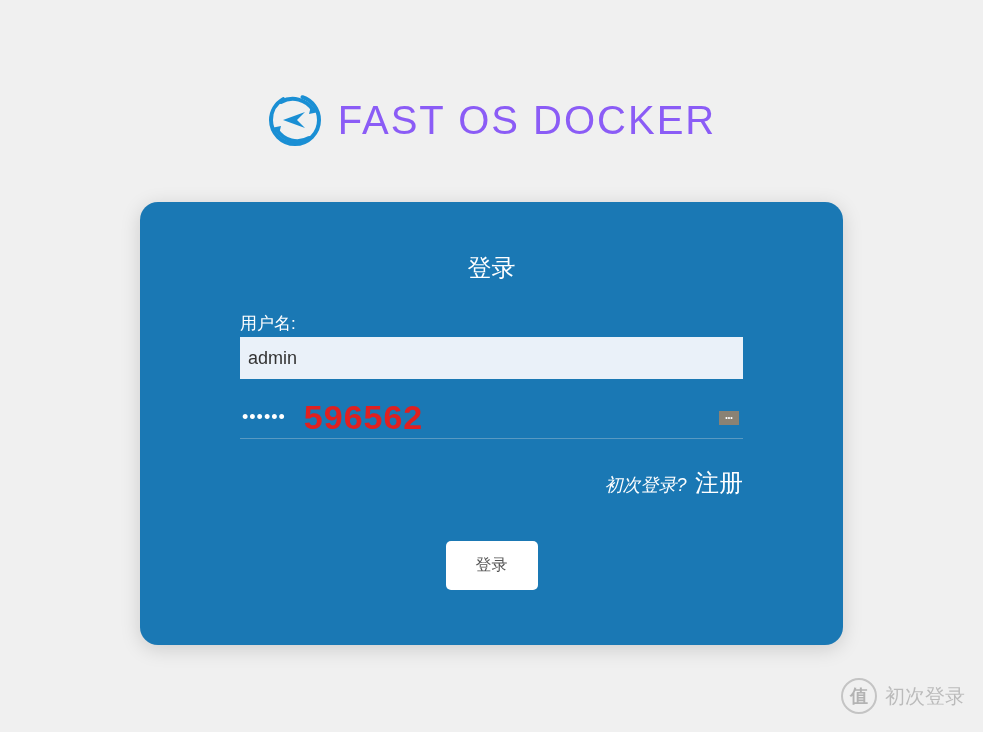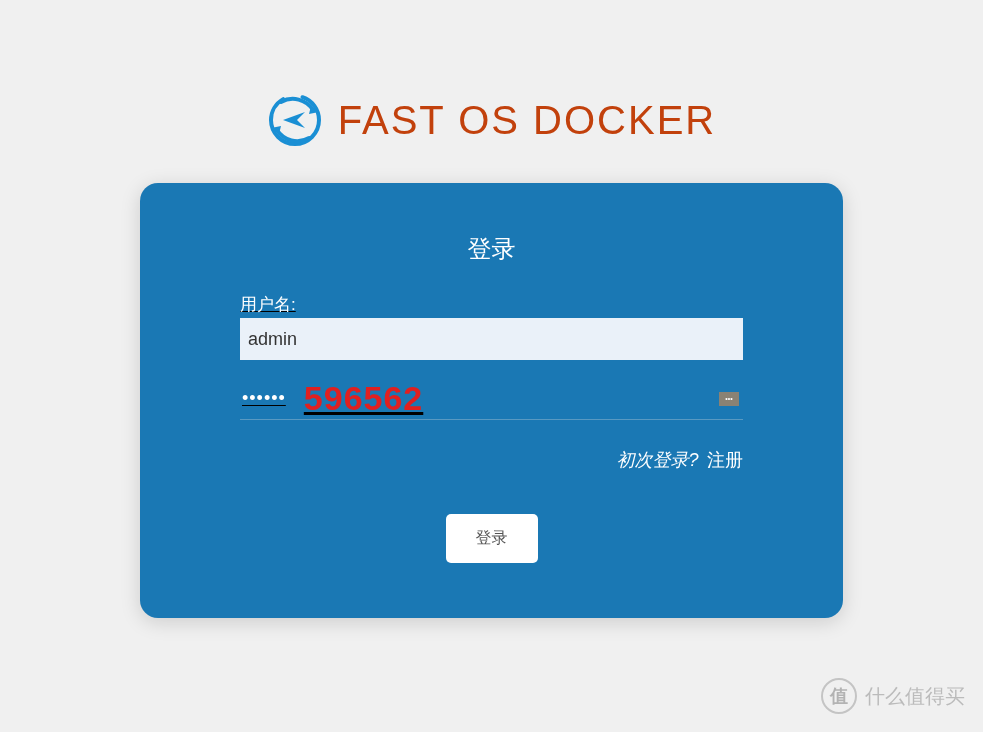--- a/index.html
+++ b/index.html
@@ -27,41 +27,40 @@
       height: 56px;
       position: relative;
     }
     .logo-icon svg {
       width: 100%;
       height: 100%;
     }
     .app-title {
       font-size: 40px;
       font-weight: 400;
-      color: #c2410c;
+      color: #8b5cf6;
       letter-spacing: 2px;
     }
     .login-card {
       width: 703px;
-      margin: 35px auto 0;
+      margin: 54px auto 0;
       background: #1a78b4;
       border-radius: 18px;
       padding: 50px 100px 55px;
       box-shadow: 0 4px 20px rgba(0,0,0,0.15);
     }
     .login-title {
       text-align: center;
       color: #ffffff;
       font-size: 24px;
       font-weight: 400;
       margin-bottom: 28px;
     }
     .form-group {
       margin-bottom: 18px;
-      text-decoration: underline;
     }
     .form-label {
       color: #ffffff;
       font-size: 17px;
       display: block;
       margin-bottom: 2px;
     }
     .username-input {
       width: 100%;
       height: 42px;
@@ -117,21 +116,21 @@
       text-align: right;
       margin-top: 28px;
     }
     .register-text {
       color: #ffffff;
       font-size: 18px;
       font-style: italic;
     }
     .register-link {
       color: #ffffff;
-      font-size: 18px;
+      font-size: 24px;
       text-decoration: none;
       margin-left: 4px;
       cursor: pointer;
     }
     .login-btn-row {
       text-align: center;
       margin-top: 42px;
     }
     .login-button {
       background: #ffffff;
@@ -208,14 +207,14 @@
     <a class="register-link">注册</a>
   </div>
 
   <div class="login-btn-row">
     <button class="login-button">登录</button>
   </div>
 </div>
 
 <div class="watermark">
   <div class="watermark-badge">值</div>
-  <div class="watermark-text">什么值得买</div>
+  <div class="watermark-text">初次登录</div>
 </div>
 
 </body></html>

